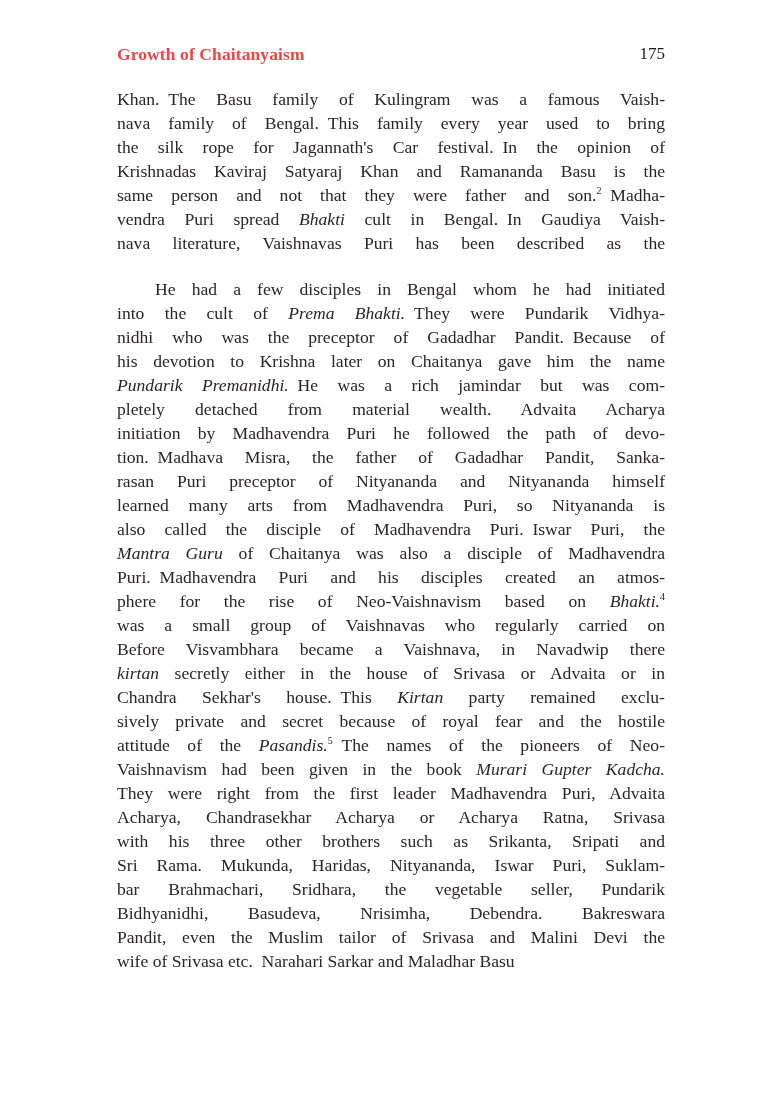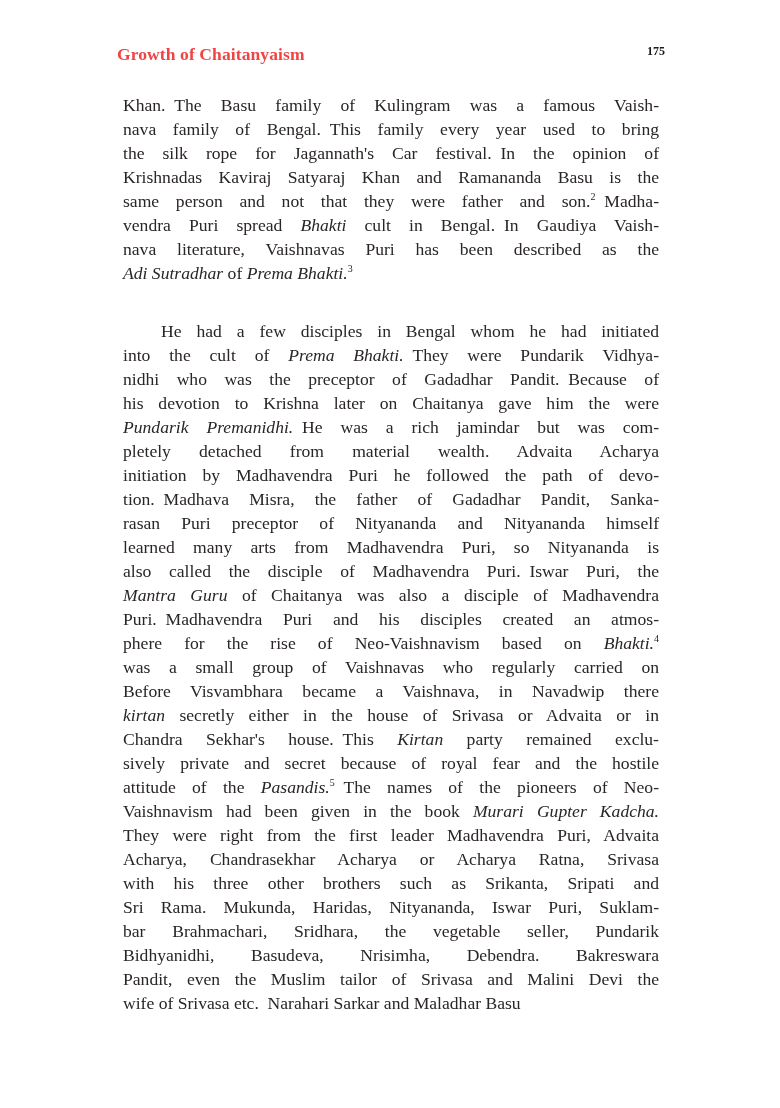--- a/index.html
+++ b/index.html
@@ -12,28 +12,28 @@
     .header {
       position: absolute; top: 44px; left: 0; width: 548px; height: 24px;
     }
     .running-title {
       position: absolute; left: 0; top: 0;
       font-family: "Liberation Serif", serif; font-weight: bold;
       font-size: 17.5px; color: #ef4444; letter-spacing: 0.1px;
     }
     .page-number {
       position: absolute; right: 0; top: 0;
-      font-family: "Liberation Serif", serif; font-weight: bold;
-      font-size: 12px; color: #1c1a1a;
+      font-family: "Liberation Serif", serif; font-weight: normal;
+      font-size: 17px; color: #1c1a1a;
     }
     .body-text {
       position: absolute; left: 0; top: 87px; width: 548px;
       font-size: 17.6px; line-height: 24px;
     }
-    .para { margin: 6px; text-align: justify; text-align-last: left; }
+    .para { margin: 0; text-align: justify; text-align-last: left; }
     .para .line { display: block; text-align: justify; text-align-last: justify; white-space: nowrap; height: 24px; }
     .para .line.last { text-align-last: left; }
     .para .line.indent { padding-left: 38px; }
     .gap { height: 22px; }
     i { font-style: italic; }
     sup { font-size: 10px; vertical-align: 7px; line-height: 0; }
   </style>
 </head>
 <body>
 
@@ -44,28 +44,27 @@
   </div>
   <div class="body-text" id="body-text">
     <div class="para">
         <span class="line">Khan. The Basu family of Kulingram was a famous Vaish-</span>
         <span class="line">nava family of Bengal. This family every year used to bring</span>
         <span class="line">the silk rope for Jagannath's Car festival. In the opinion of</span>
         <span class="line">Krishnadas Kaviraj Satyaraj Khan and Ramananda Basu is the</span>
         <span class="line">same person and not that they were father and son.<sup>2</sup> Madha-</span>
         <span class="line">vendra Puri spread <i>Bhakti</i> cult in Bengal. In Gaudiya Vaish-</span>
         <span class="line">nava literature, Vaishnavas Puri has been described as the</span>
-        <span class="line last"><i>Adi Sutradhar</i> of <i>Prema Bhakti.</i><sup>3</sup></span>
       </div>
     <div class="gap"></div>
     <div class="para">
         <span class="line indent">He had a few disciples in Bengal whom he had initiated</span>
         <span class="line">into the cult of <i>Prema Bhakti.</i> They were Pundarik Vidhya-</span>
         <span class="line">nidhi who was the preceptor of Gadadhar Pandit. Because of</span>
-        <span class="line">his devotion to Krishna later on Chaitanya gave him the were</span>
+        <span class="line">his devotion to Krishna later on Chaitanya gave him the name</span>
         <span class="line"><i>Pundarik Premanidhi.</i> He was a rich jamindar but was com-</span>
         <span class="line">pletely detached from material wealth. Advaita Acharya</span>
         <span class="line">initiation by Madhavendra Puri he followed the path of devo-</span>
         <span class="line">tion. Madhava Misra, the father of Gadadhar Pandit, Sanka-</span>
         <span class="line">rasan Puri preceptor of Nityananda and Nityananda himself</span>
         <span class="line">learned many arts from Madhavendra Puri, so Nityananda is</span>
         <span class="line">also called the disciple of Madhavendra Puri. Iswar Puri, the</span>
         <span class="line"><i>Mantra Guru</i> of Chaitanya was also a disciple of Madhavendra</span>
         <span class="line">Puri. Madhavendra Puri and his disciples created an atmos-</span>
         <span class="line">phere for the rise of Neo-Vaishnavism based on <i>Bhakti.</i><sup>4</sup></span>

